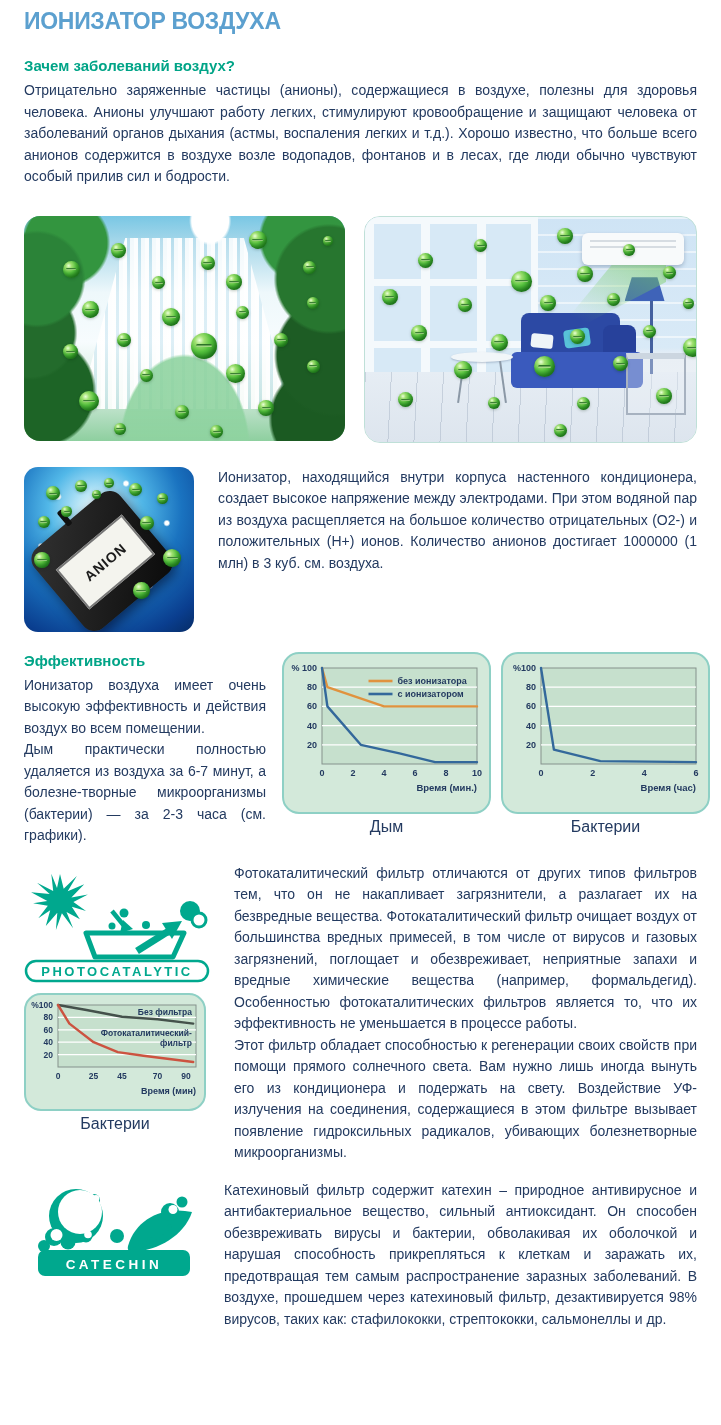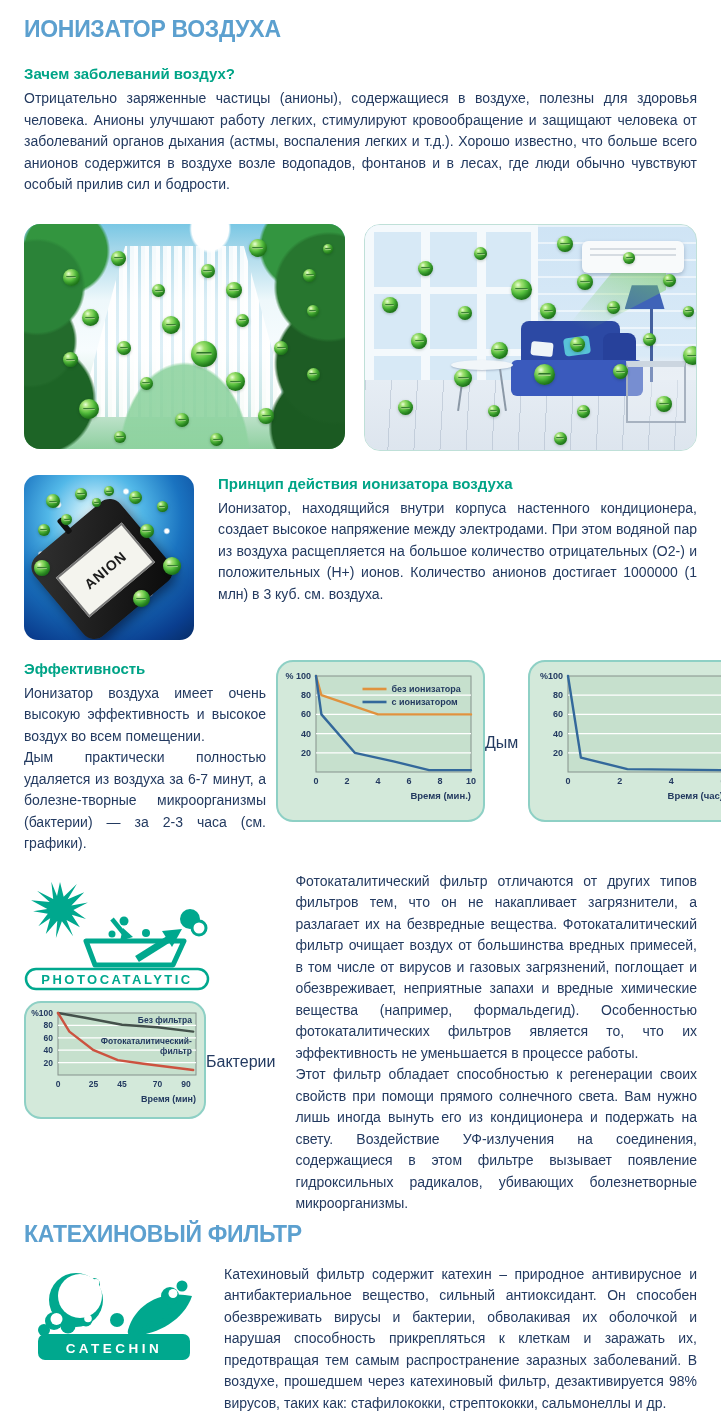--- a/index.html
+++ b/index.html
@@ -1,17 +1,17 @@
 <!DOCTYPE html>
 <html><head>
 <meta charset="utf-8">
 <style>
   html,body{margin:0;padding:0;background:#fff;}
   body{width:721px;font-family:"Liberation Sans","DejaVu Sans",sans-serif;color:#233a60;}
-  .page{width:721px;height:1425px;padding:10px 24px 0 24px;box-sizing:border-box;overflow:hidden;position:relative;}
+  .page{width:721px;height:1425px;padding:2px 24px 0 24px;box-sizing:border-box;overflow:hidden;position:relative;}
 
   h1.sec-title{font-size:23px;font-weight:bold;color:#5ca0cf;margin:6px 0 0 0;letter-spacing:-0.3px;}
   h3.green-h{color:#00a487;font-size:15px;font-weight:bold;margin:0 0 6px 0;}
   p.body{font-size:14px;line-height:21.5px;text-align:justify;margin:0;color:#233a60;}
   p.body + p.body{margin-top:0;}
 
   .row{display:flex;}
   .row-why{gap:24px;margin-top:22px;}
   .logo-ion{flex:0 0 152px;padding-top:4px;}
   .why-col{flex:1;}
@@ -89,22 +89,22 @@
       radial-gradient(circle at 74% 72%,#fff 0 .9%,transparent 2%),
       radial-gradient(circle at 48% 40%,#fff 0 .8%,transparent 2%);}
   .device{position:absolute;left:22px;top:42px;width:112px;height:104px;border-radius:14px;
     background:linear-gradient(135deg,#323232,#0a0a0a);transform:rotate(-40deg);box-shadow:0 5px 12px rgba(0,0,25,.55);}
   .device .wire{position:absolute;left:46%;top:-14px;width:6px;height:18px;background:#111;border-radius:2px;}
   .device .label{position:absolute;left:13%;top:28%;width:74%;height:46%;background:#f4f4ee;border:2px solid #777;
     display:flex;align-items:center;justify-content:center;font-size:14px;font-weight:bold;letter-spacing:1px;color:#1b1b1b;}
 
   
   .row-eff{gap:10px;margin-top:20px;align-items:flex-start;}
-  .eff-text{flex:0 0 242px;}
-  .chart-block{display:flex;flex-direction:row;align-items:center;text-align:center;}
+  .eff-text{flex:0 0 242px;margin-right:6px;}
+  .chart-block{display:flex;flex-direction:column;align-items:center;text-align:center;}
   .chart-caption{font-size:16px;margin-top:4px;color:#233a60;}
 
   
   .logo-photo{margin-bottom:10px;}
   .photo-left{flex:0 0 190px;display:flex;flex-direction:column;align-items:flex-start;}
   .row-photo{gap:20px;margin-top:16px;}
   .row-cat{gap:20px;margin-top:16px;}
   .logo-cat{flex:0 0 180px;padding-top:4px;}
   .mt26{margin-top:26px;}
 </style>
@@ -208,29 +208,28 @@
         <div class="ion" style="left: 78%; top: 16%; width: 11px; height: 11px;"></div>
         <div class="ion" style="left: 8%; top: 30%; width: 12px; height: 12px;"></div>
         <div class="ion" style="left: 22%; top: 24%; width: 11px; height: 11px;"></div>
         <div class="ion" style="left: 68%; top: 30%; width: 14px; height: 14px;"></div>
         <div class="ion" style="left: 6%; top: 52%; width: 16px; height: 16px;"></div>
         <div class="ion" style="left: 82%; top: 50%; width: 18px; height: 18px;"></div>
         <div class="ion" style="left: 64%; top: 70%; width: 17px; height: 17px;"></div>
         <div class="ion" style="left: 40%; top: 14%; width: 9px; height: 9px;"></div>
       </div>
     <div>
-      <h3 class="green-h">Принцип действия ионизатора воздуха</h3>
       <p class="body">Ионизатор, находящийся внутри корпуса настенного кондиционера, создает высокое напряжение между электродами. При этом водяной пар из воздуха расщепляется на большое количество отрицательных (O2-) и положительных (H+) ионов. Количество анионов достигает 1000000 (1 млн) в 3 куб. см. воздуха.</p>
     </div>
   </div>
 
   <div class="row row-eff">
     <div class="eff-text">
       <h3 class="green-h">Эффективность</h3>
-      <p class="body">Ионизатор воздуха имеет очень высокую эффективность и высокое воздух во всем помещении.</p>
+      <p class="body">Ионизатор воздуха имеет очень высокую эффективность и действия воздух во всем помещении.</p>
       <p class="body">Дым практически полностью удаляется из воздуха за 6-7 минут, а болезне-творные микроорганизмы (бактерии) — за 2-3 часа (см. графики).</p>
     </div>
     <div class="chart-block">
       <svg width="209" height="162" viewBox="0 0 209 162">
           <rect x="1" y="1" width="207" height="160" rx="16" fill="#d3e9da" stroke="#8ed0c5" stroke-width="2"></rect>
           <rect x="40" y="16" width="155" height="96" fill="#c6e0cd" stroke="#85928c" stroke-width="1"></rect>
           <line x1="40" y1="35.2" x2="195" y2="35.2" stroke="#fff" stroke-width="1.2"></line>
           <line x1="40" y1="54.400000000000006" x2="195" y2="54.400000000000006" stroke="#fff" stroke-width="1.2"></line>
           <line x1="40" y1="73.6" x2="195" y2="73.6" stroke="#fff" stroke-width="1.2"></line>
           <line x1="40" y1="92.80000000000001" x2="195" y2="92.80000000000001" stroke="#fff" stroke-width="1.2"></line>
@@ -326,21 +325,20 @@
           </svg>
         <div class="chart-caption">Бактерии</div>
       </div>
     </div>
     <div>
       <p class="body">Фотокаталитический фильтр отличаются от других типов фильтров тем, что он не накапливает загрязнители, а разлагает их на безвредные вещества. Фотокаталитический фильтр очищает воздух от большинства вредных примесей, в том числе от вирусов и газовых загрязнений, поглощает и обезвреживает, неприятные запахи и вредные химические вещества (например, формальдегид). Особенностью фотокаталитических фильтров является то, что их эффективность не уменьшается в процессе работы.</p>
       <p class="body">Этот фильтр обладает способностью к регенерации своих свойств при помощи прямого солнечного света. Вам нужно лишь иногда вынуть его из кондиционера и подержать на свету. Воздействие УФ-излучения на соединения, содержащиеся в этом фильтре вызывает появление гидроксильных радикалов, убивающих болезнетворные микроорганизмы.</p>
     </div>
   </div>
 
-  <h1 class="sec-title mt26">КАТЕХИНОВЫЙ ФИЛЬТР</h1>
 
   <div class="row row-cat">
     <div class="logo-cat">
       <svg width="178" height="96" viewBox="0 0 178 96">
         <g fill="#00a88e">
           <circle cx="52" cy="32" r="27"></circle>
           <circle cx="30" cy="53" r="9"></circle>
           <circle cx="20" cy="62" r="6"></circle>
           <circle cx="44" cy="58" r="7.5"></circle>
           <circle cx="62" cy="52" r="6.5"></circle>

